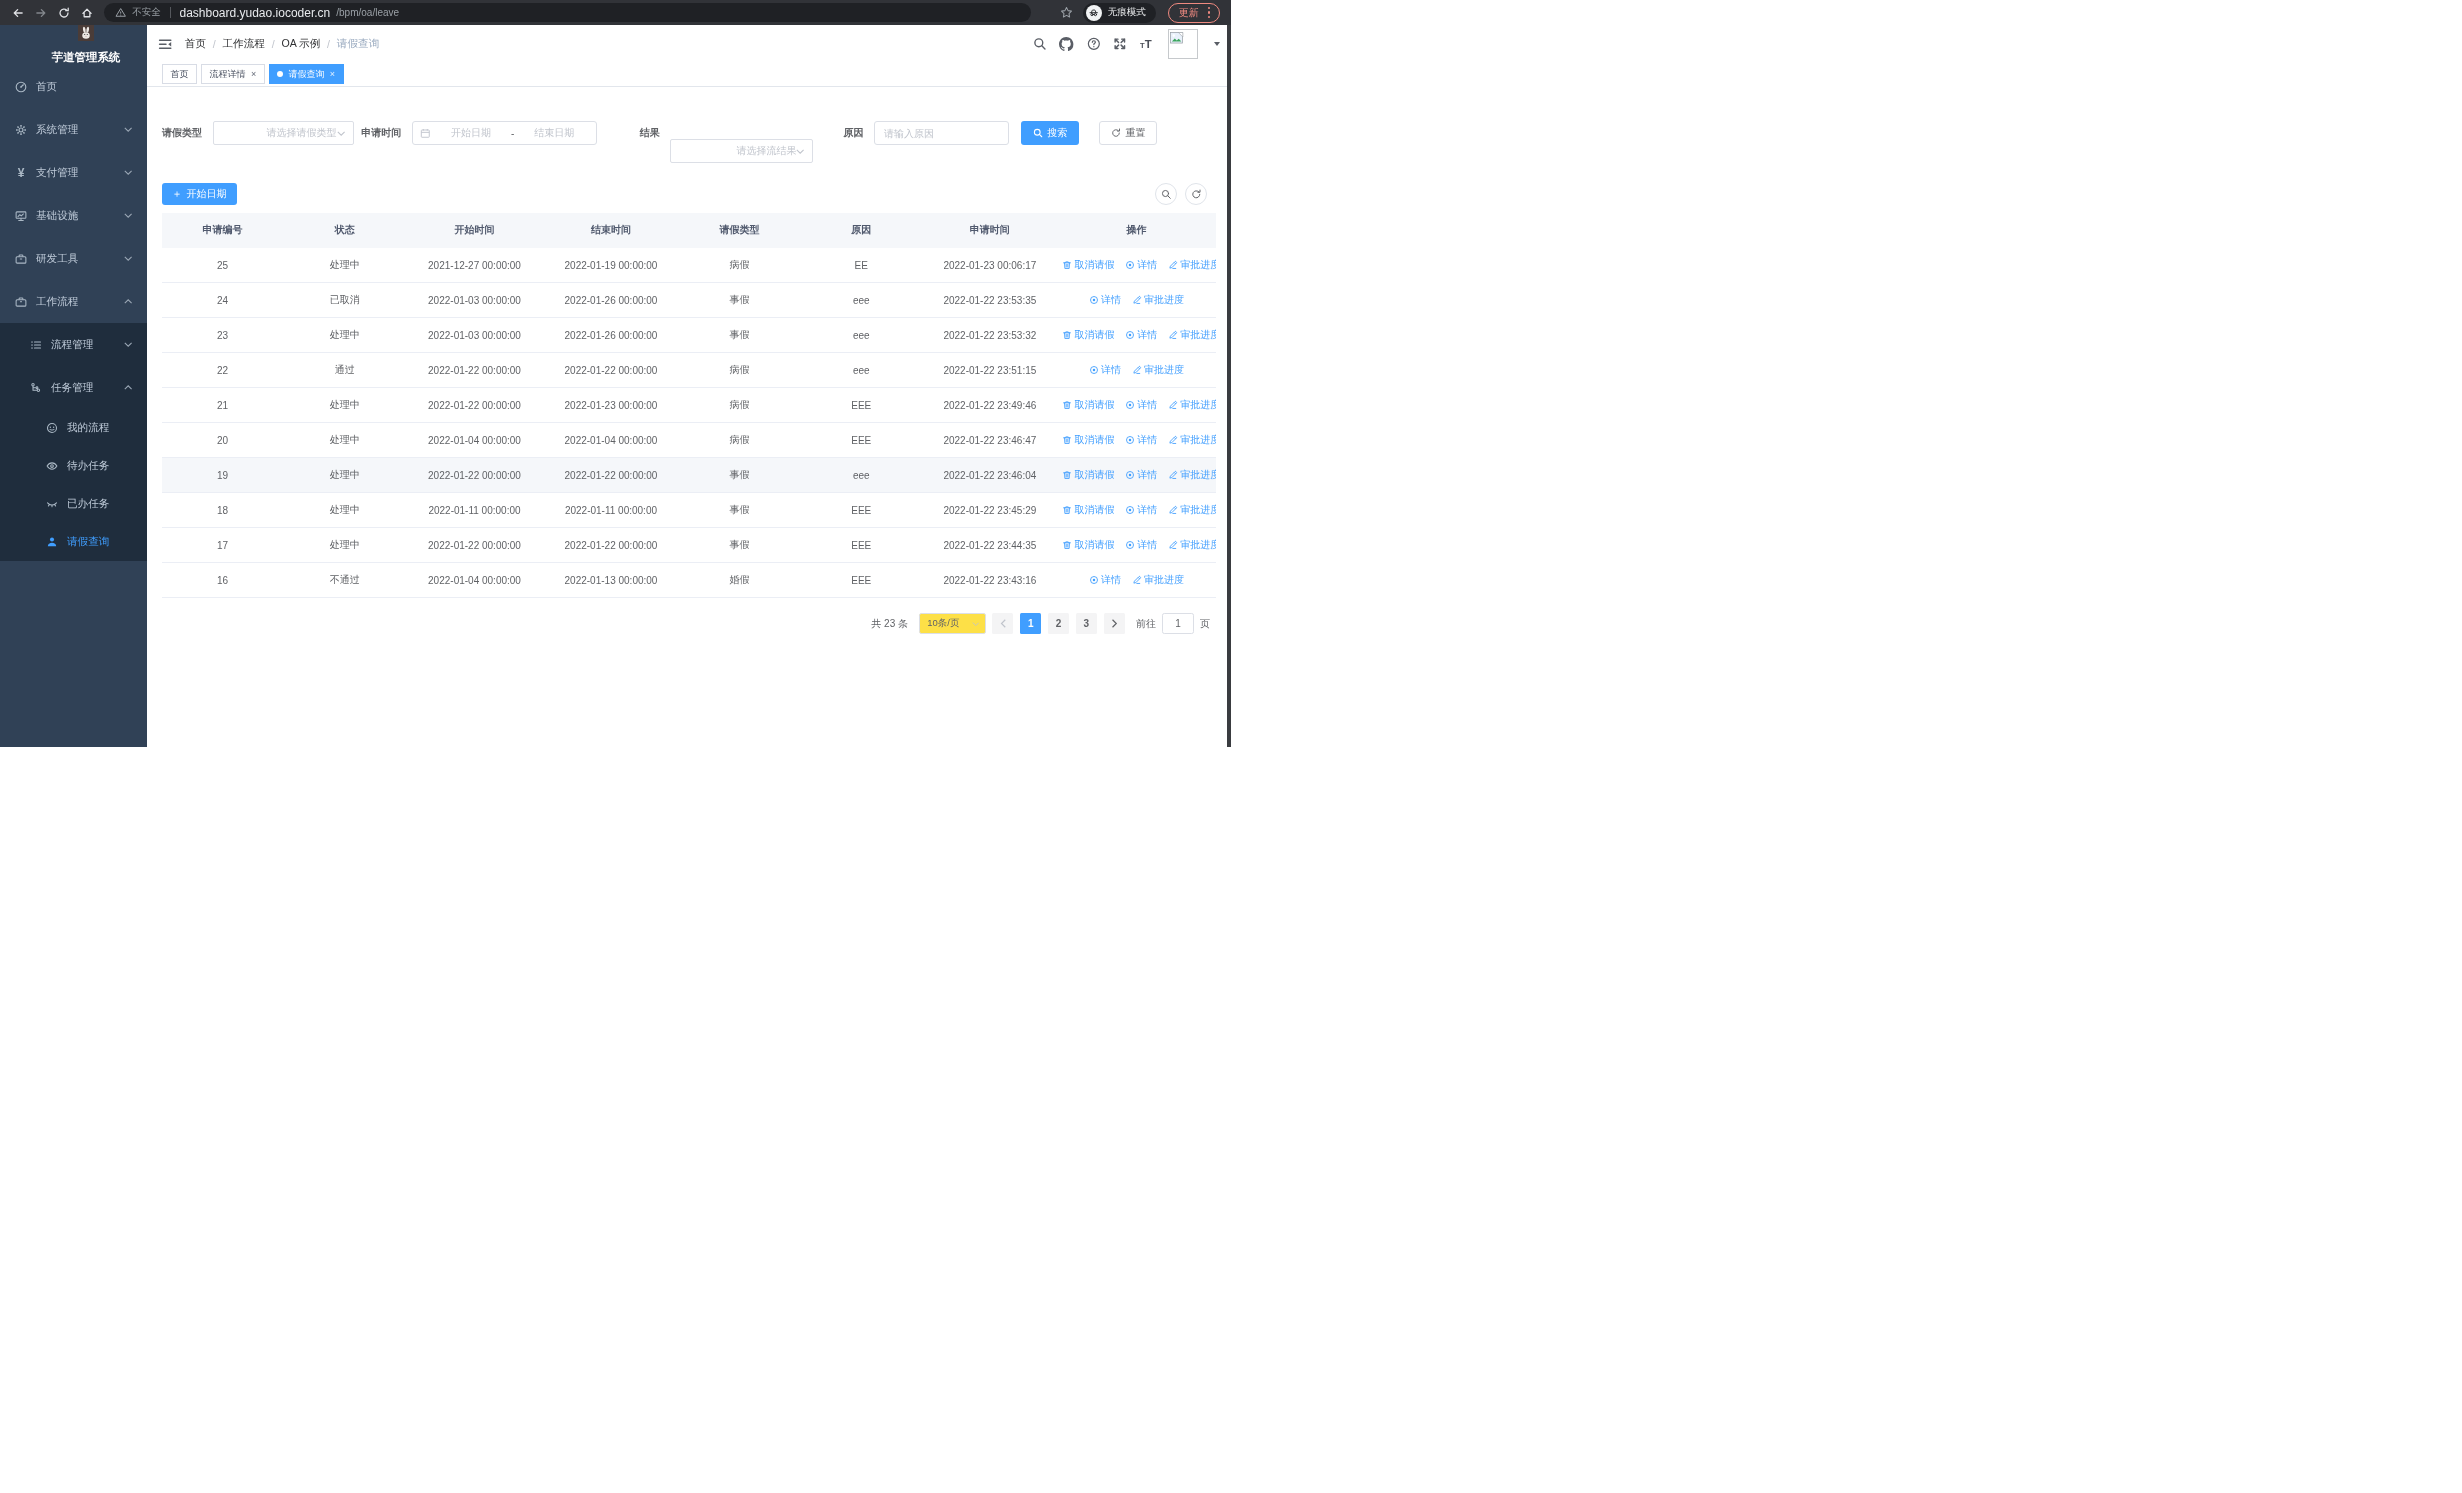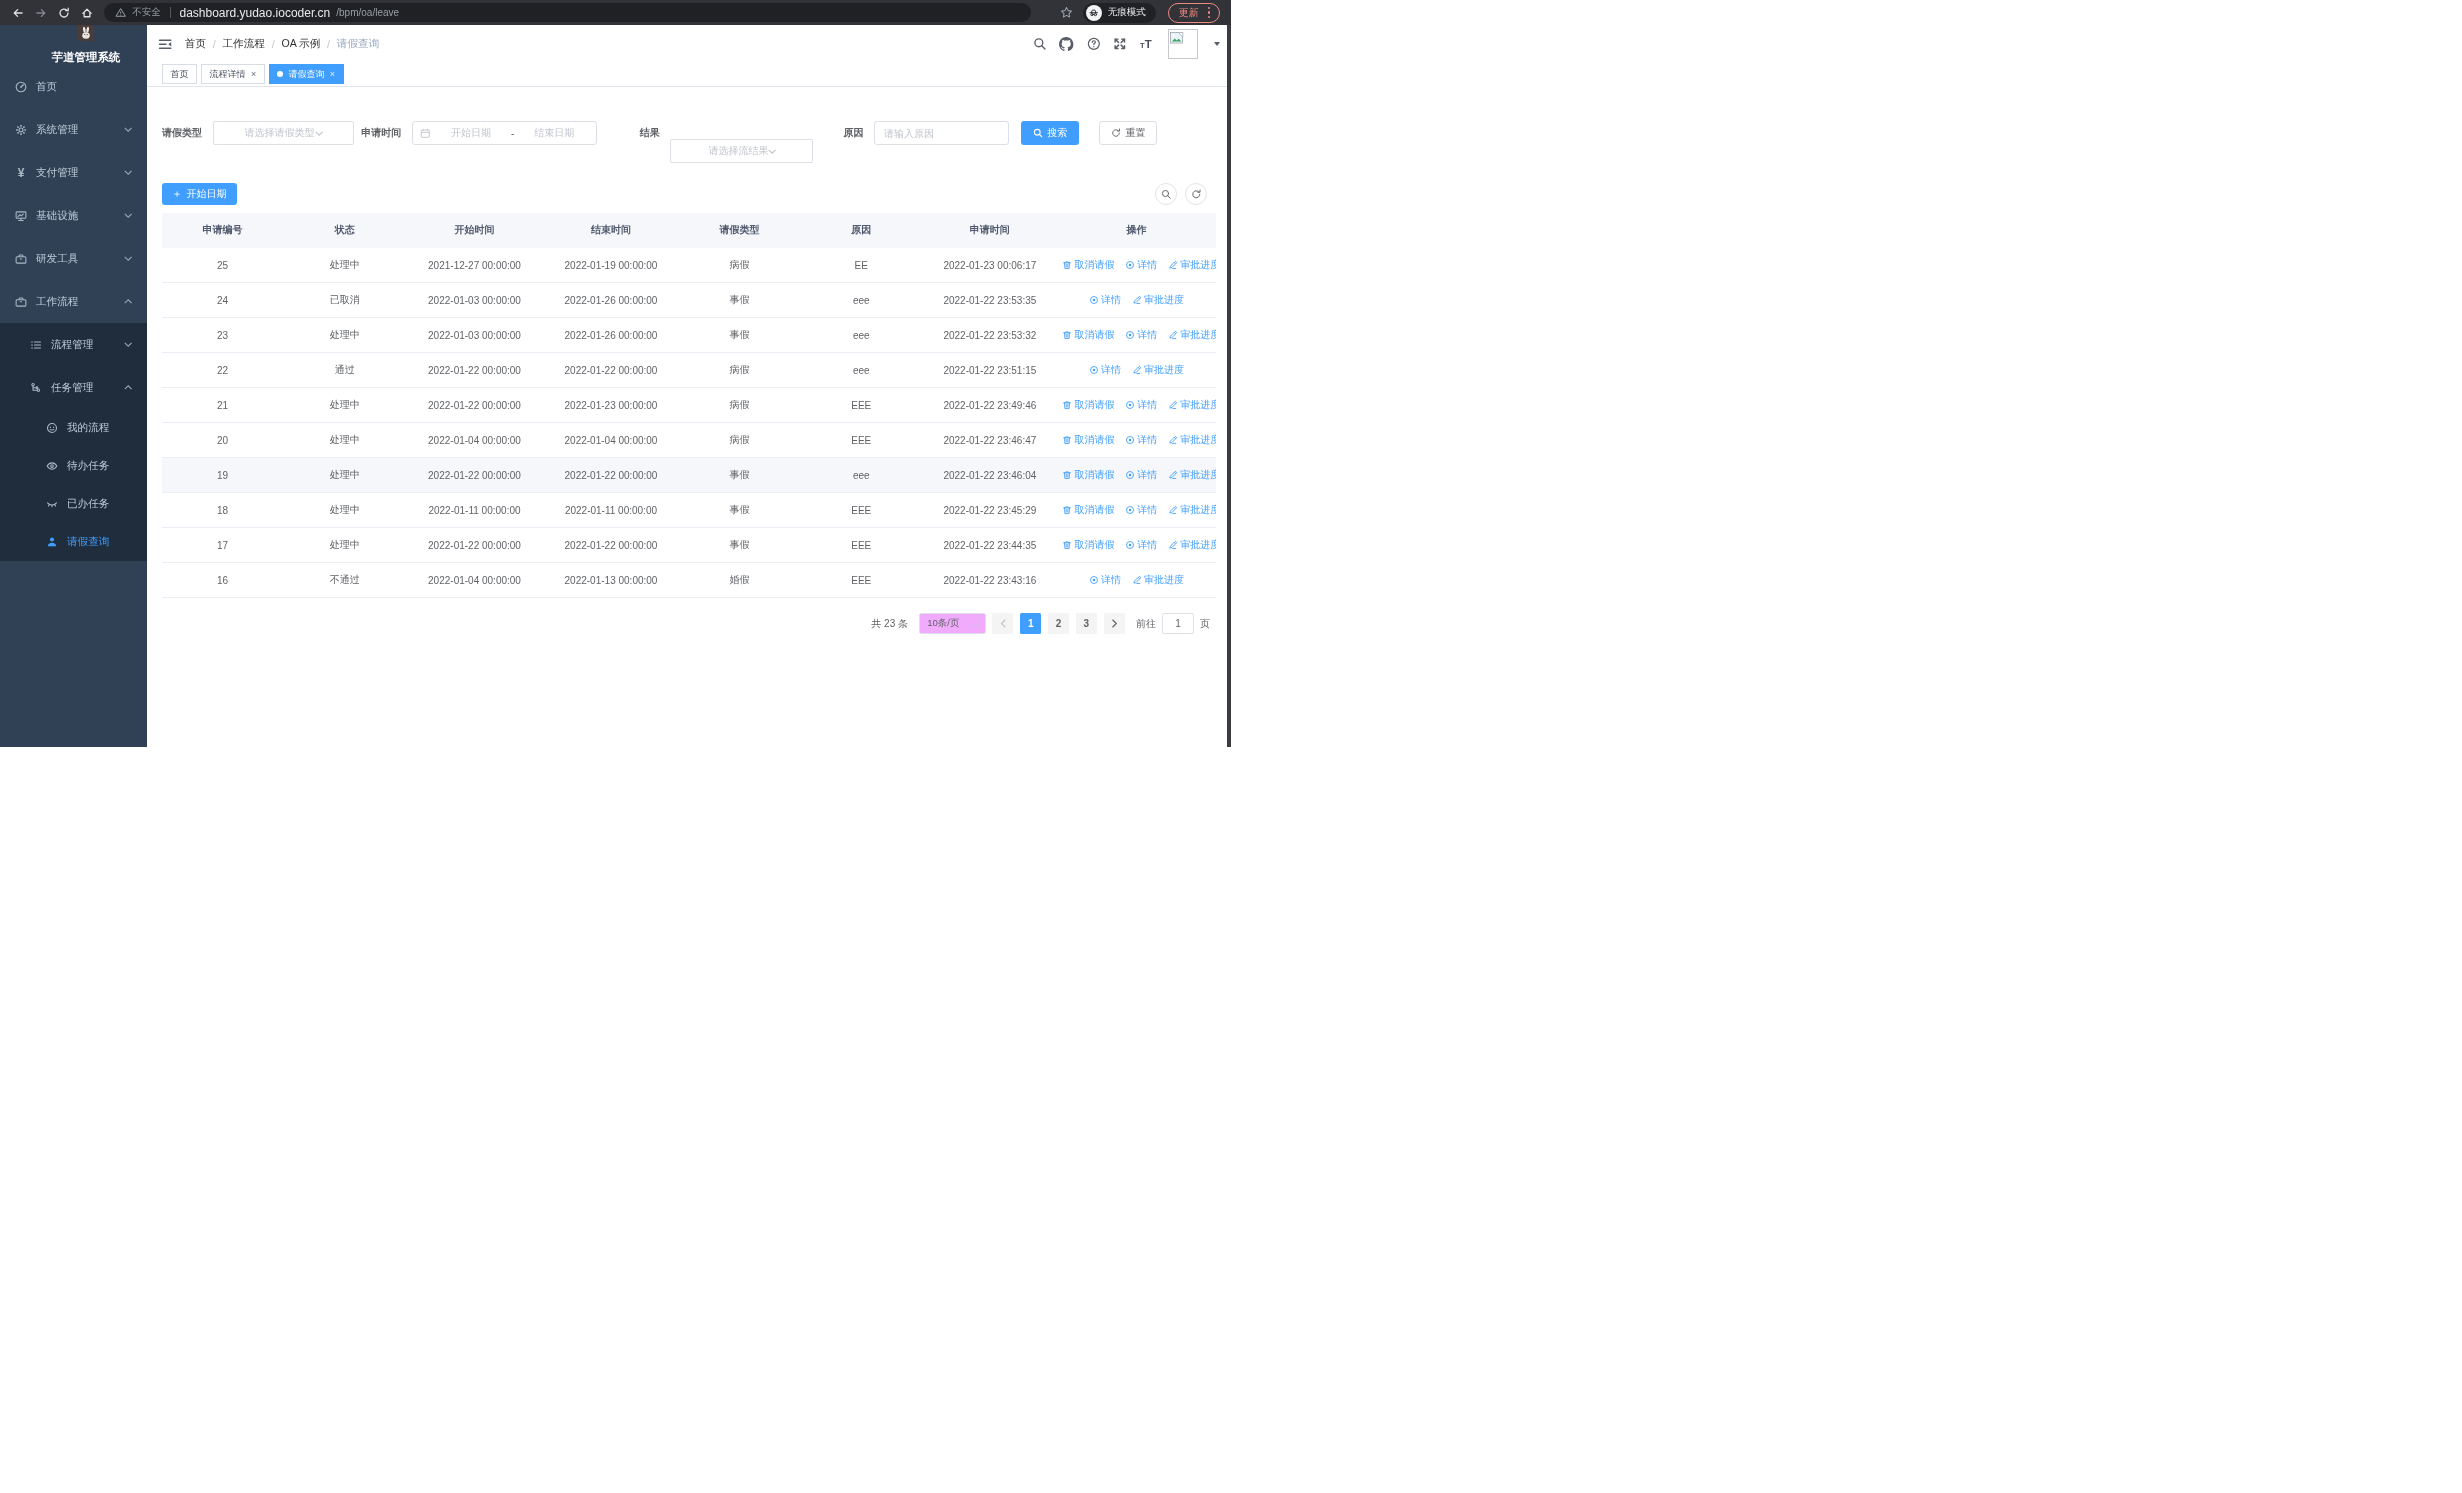--- a/index.html
+++ b/index.html
@@ -59,21 +59,21 @@
   .tabs-bar { height:23.6px; border-bottom:0.8px solid #e2e6ec; display:flex; align-items:center; padding-left:15px; gap:3.8px; flex:0 0 auto; }
   .tab { height:20px; border:0.8px solid #d8dce5; background:#fff; color:#495060; font-size:9px; display:flex; align-items:center; gap:5.3px; padding:0 7.6px; cursor:pointer; white-space:nowrap; }
   .tab .dot { width:6px; height:6px; border-radius:50%; background:#fff; }
   .tab .tab-close { font-size:9px; line-height:1; opacity:.85; cursor:pointer; }
   .tab.active { background:#409eff; border-color:#409eff; color:#fff; }
 
   
   .content { padding:16.7px 15px 0 15px; }
   .filter-row { display:flex; align-items:center; font-size:10px; color:#606266; }
   .f-label { font-weight:bold; margin-right:10.6px; white-space:nowrap; }
-  .sel-box { height:24px; border:0.8px solid #dcdfe6; border-radius:2px; background:#fff; display:flex; align-items:center; justify-content:center; padding:0 7.6px 0 9px; cursor:pointer; }
+  .sel-box { height:24px; border:0.8px solid #dcdfe6; border-radius:2px; background:#fff; display:flex; align-items:center; justify-content:flex-end; padding:0 7.6px 0 9px; cursor:pointer; }
   .sel-placeholder { color:#c0c4cc; }
   .sel-leave { width:141px; }
   .sel-result { width:143px;margin-top:36px; }
   .date-box { height:24px; width:185px; border:0.8px solid #dcdfe6; border-radius:3px; background:#fff; display:flex; align-items:center; padding:0 7.6px; gap:6px; cursor:pointer; }
   .date-box .ph { color:#c0c4cc; flex:1; text-align:center; }
   .date-box .d-sep { color:#606266; }
   .text-input { height:24px; width:135px; border:0.8px solid #dcdfe6; border-radius:3px; padding:0 9px; font-size:10px; font-family:inherit; color:#606266; outline:none; }
   .text-input::placeholder { color:#c0c4cc; }
   .ml10{margin-left:7.6px}.ml16{margin-left:12px}.ml27{margin-left:20.5px}.ml39{margin-left:30px}.ml56{margin-left:43px}
   .btn { height:24px; border-radius:3px; font-size:10px; display:inline-flex; align-items:center; gap:4.6px; cursor:pointer; border:0.8px solid transparent; padding:0 10.6px; white-space:nowrap; font-family:inherit; }
@@ -89,21 +89,21 @@
   .leave-table { width:100%; margin-top:7.6px; border-collapse:collapse; table-layout:fixed; }
   .leave-table th { height:35px; background:#f5f7fa; color:#515a6e; font-size:10px; font-weight:bold; text-align:center; }
   .leave-table td { height:35px; border-bottom:0.8px solid #ebeef5; color:#606266; font-size:10px; text-align:center; white-space:nowrap; overflow:hidden; }
   .leave-table tr.highlight td { background:#f5f7fa; }
   .op-link { color:#409eff; display:inline-flex; align-items:center; gap:2.3px; margin:0 5.3px; cursor:pointer; font-size:10px; }
   .op-link svg { flex:0 0 auto; }
 
   
   .pagination { display:flex; align-items:center; justify-content:flex-end; margin-top:15px; padding-right:6px; font-size:10px; color:#606266; gap:6.8px; }
   .pg-total { margin-right:3.8px; }
-  .size-select { width:67px; height:21px; border:0.8px solid #dcdfe6; border-radius:2.3px; background:#f0abfc; display:flex; align-items:center; justify-content:space-between; padding:0 5.3px 0 7.6px; font-size:9.5px; cursor:pointer; }
+  .size-select { width:67px; height:21px; border:0.8px solid #dcdfe6; border-radius:2.3px; background:#fde047; display:flex; align-items:center; justify-content:space-between; padding:0 5.3px 0 7.6px; font-size:9.5px; cursor:pointer; }
   .page-btn { min-width:21px; height:21px; padding:0 3px; border-radius:1.5px; background:#f4f4f5; color:#606266; font-weight:bold; font-size:10px; display:flex; align-items:center; justify-content:center; cursor:pointer; }
   .page-btn.active { background:#409eff; color:#fff; }
   .page-btn.arrow-prev { color:#c0c4cc; }
   .goto-group { display:flex; align-items:center; gap:6px; margin-left:4.6px; }
   .goto-input { width:32px; height:21px; border:0.8px solid #dcdfe6; border-radius:2.3px; text-align:center; font-size:10px; font-family:inherit; color:#606266; outline:none; }
 </style>
 </head>
 <body>
 
 <div class="browser-bar">

